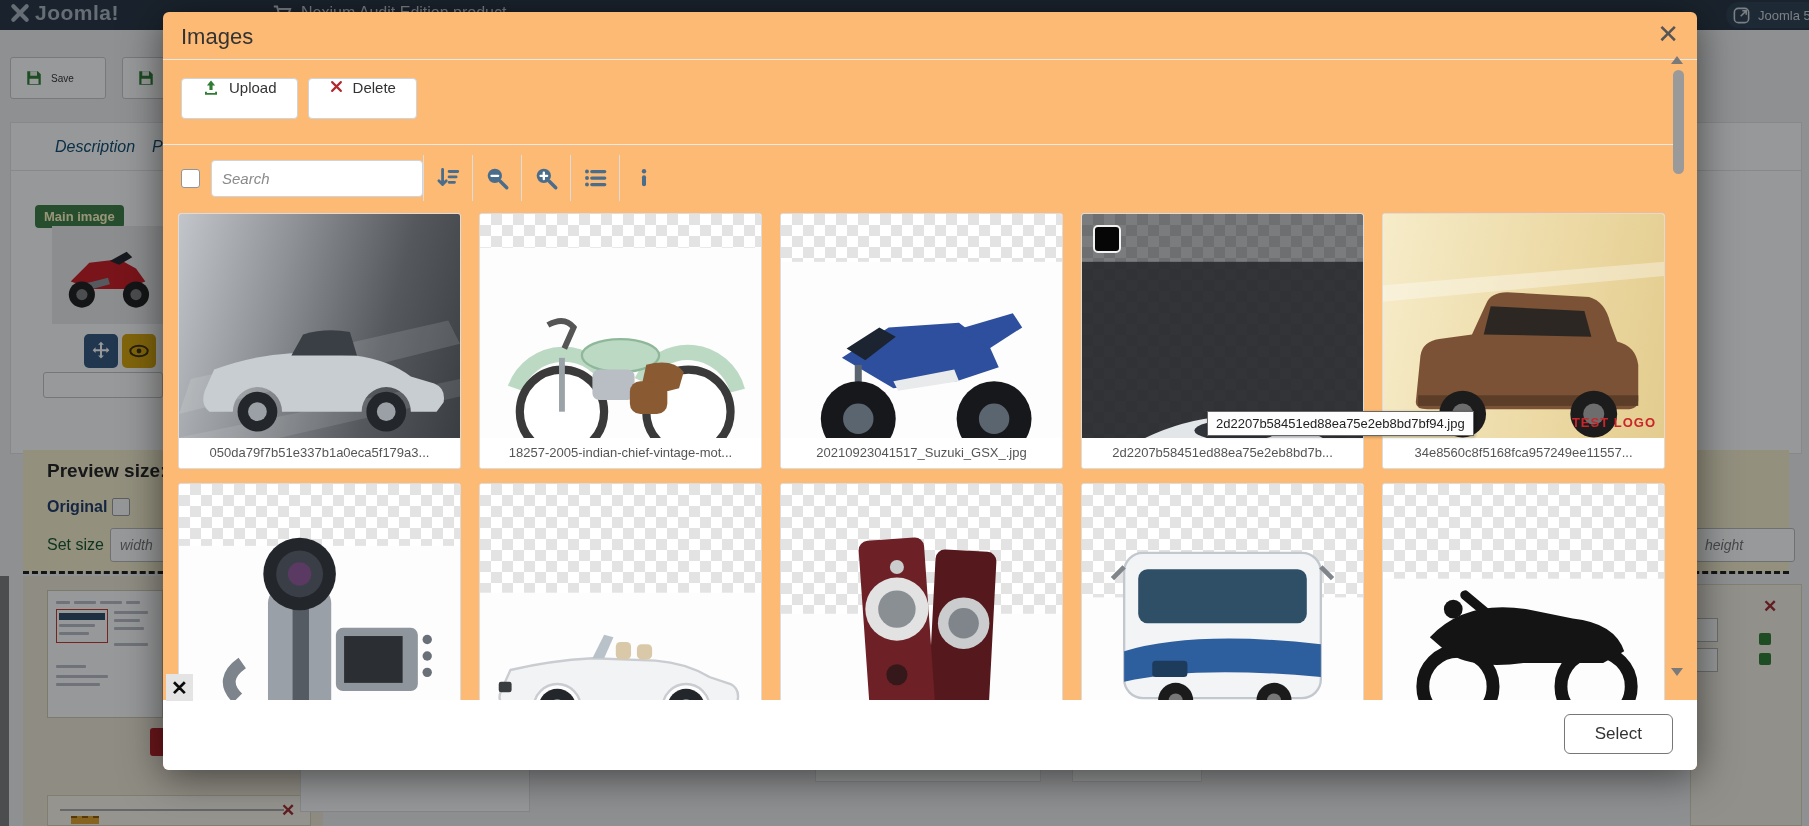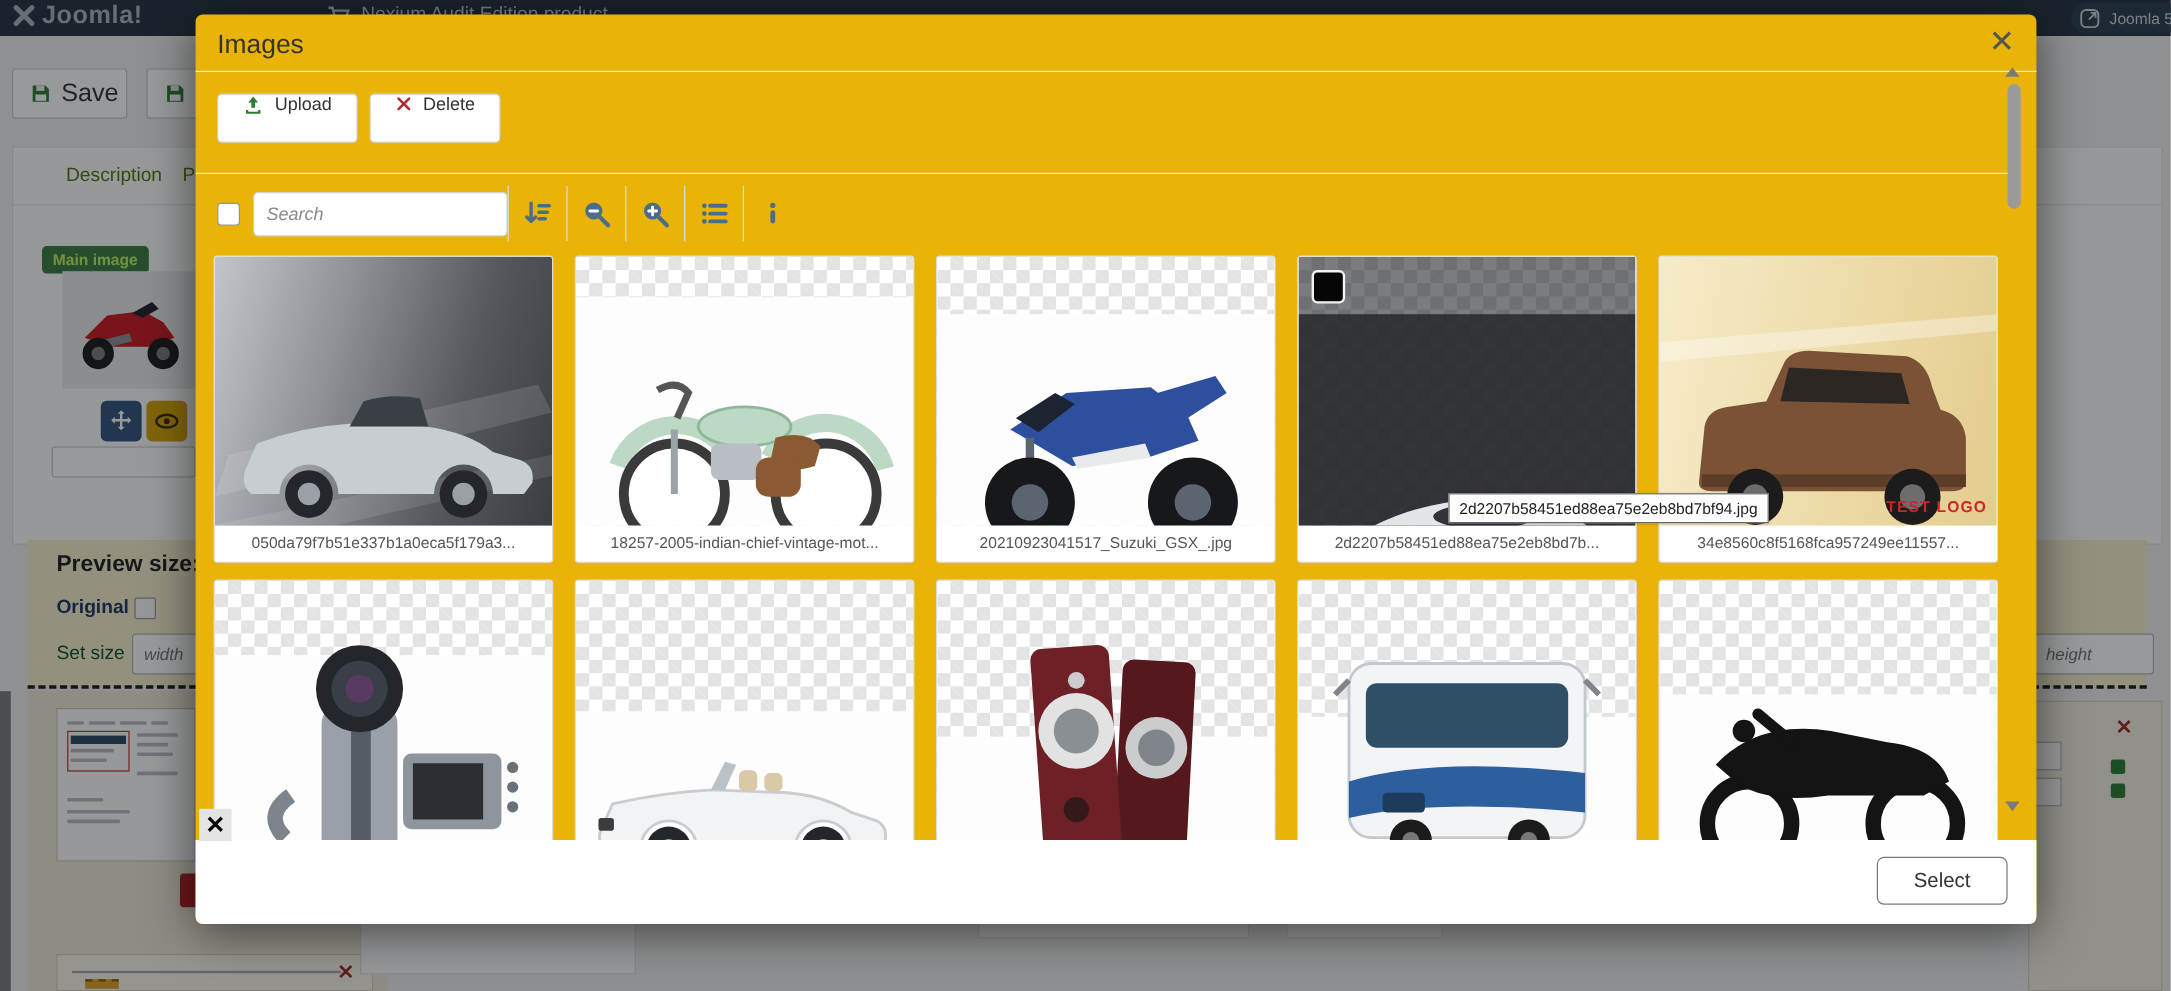--- a/index.html
+++ b/index.html
@@ -12,32 +12,32 @@
   #bg { position:absolute; inset:0; background:#f0f0f0; }
   .topbar { left:0; top:0; width:1809px; height:30px; background:#263544; }
   .joomla-logo { left:10px; top:1px; color:#aab4bd; font-size:21px; font-weight:bold;
     letter-spacing:.5px; display:flex; align-items:center; gap:5px; }
   .crumb { left:272px; top:4px; color:#cdd4da; font-size:16px; display:flex; gap:9px; align-items:center; }
   .ver-pill { left:1726px; top:2px; width:92px; height:26px; background:#2c3e50; border-radius:14px;
     display:flex; align-items:center; gap:7px; padding-left:6px; color:#cdd4da; font-size:13px; }
   .lscroll { left:0; top:576px; width:9px; height:250px; background:#7d7d7d; }
 
   .btn-bg { background:#fff; border:1px solid #c6c9cc; border-radius:3px; display:flex;
-    align-items:center; gap:8px; color:#333; font-size:21px; }
+    align-items:center; gap:8px; color:#333; font-size:10px; }
   .save1 { left:10px; top:57px; width:96px; height:42px; padding-left:14px; }
   .save2 { left:122px; top:57px; width:100px; height:42px; padding-left:14px; }
 
   .content-card { left:10px; top:122px; width:1792px; height:332px; background:#fdfdfd;
     border:1px solid #e2e2e2; }
-  .tab { top:138px; font-size:16px; color:#4d7c0f; }
+  .tab { top:138px; font-size:16px; color:#0c4a6e;font-style:italic; }
   .tab1 { left:55px; }
   .tab2 { left:152px; }
   .tabline { left:10px; top:170px; width:1792px; height:1px; background:#e4e4e4; }
 
-  .badge-main { left:35px; top:205px; background:#3c7d46; color:#bef264; font-weight:bold;
+  .badge-main { left:35px; top:205px; background:#3c7d46; color:#fef9c3; font-weight:bold;
     font-size:13px; padding:4px 9px; border-radius:4px; }
   .thumb-main { left:52px; top:226px; width:112px; height:98px; background:#ebebeb; }
   .sq-btn { width:34px; height:34px; border-radius:5px; display:flex; align-items:center; justify-content:center; }
   .btn-move { left:84px; top:334px; background:#31567f; }
   .btn-eye  { left:122px; top:334px; background:#d7a50b; }
   .stub-input { left:43px; top:372px; width:120px; height:26px; border:1px solid #c4c4c4; border-radius:3px; background:#fff; }
 
   .beige { left:23px; top:450px; width:1766px; height:123px; background:#f7f0cf; }
   .pv-title { left:47px; top:460px; font-size:19px; font-weight:bold; color:#1f1f1f; }
   .pv-orig { left:47px; top:498px; font-size:16px; font-weight:bold; color:#1f3a68;text-align:right; }
@@ -67,21 +67,21 @@
   .br-in2 { left:1690px; top:648px; width:28px; height:24px; background:#fff; border:1px solid #b5b5b5; }
   .gsq { width:12px; height:12px; background:#2e7d32; border-radius:2px; }
   .g1 { left:1759px; top:633px; } .g2 { left:1759px; top:653px; }
 
   .ghost-card { background:#fdfdfd; border:1px solid #e0e0e0; }
 
   
   #backdrop { position:absolute; inset:0; background:rgba(10,12,14,0.42); z-index:5; }
 
   
-  #modal { position:absolute; left:163px; top:12px; width:1534px; height:758px; background:#eab308;
+  #modal { position:absolute; left:163px; top:12px; width:1534px; height:758px; background:#fdba74;
     border-radius:6px; box-shadow:0 6px 40px rgba(0,0,0,.55); z-index:10; }
   .m-header { position:absolute; left:0; top:0; width:100%; height:48px; border-bottom:1px solid #eaeaea; }
   .m-title { position:absolute; left:18px; top:12px; font-size:22px; color:#333; }
   .m-close { position:absolute; right:18px; top:9px; font-size:26px; color:#555; line-height:26px; cursor:pointer; }
   .m-body { position:absolute; left:0; top:49px; width:1512px; height:639px; overflow:hidden; }
   .m-btnrow { position:absolute; left:18px; top:17px; display:flex; gap:10px; }
   .m-btn { background:#fff; border:1px solid #ced4da; border-radius:4px; height:41px; padding:0 20px;
     display:flex; align-items:flex-start; gap:9px; font-size:15px; color:#333; }
   .m-div2 { position:absolute; left:0; top:83px; width:100%; height:1px; background:#eaeaea; }
   .srow { position:absolute; left:0; top:84px; width:100%; height:66px; display:flex; align-items:center; }

